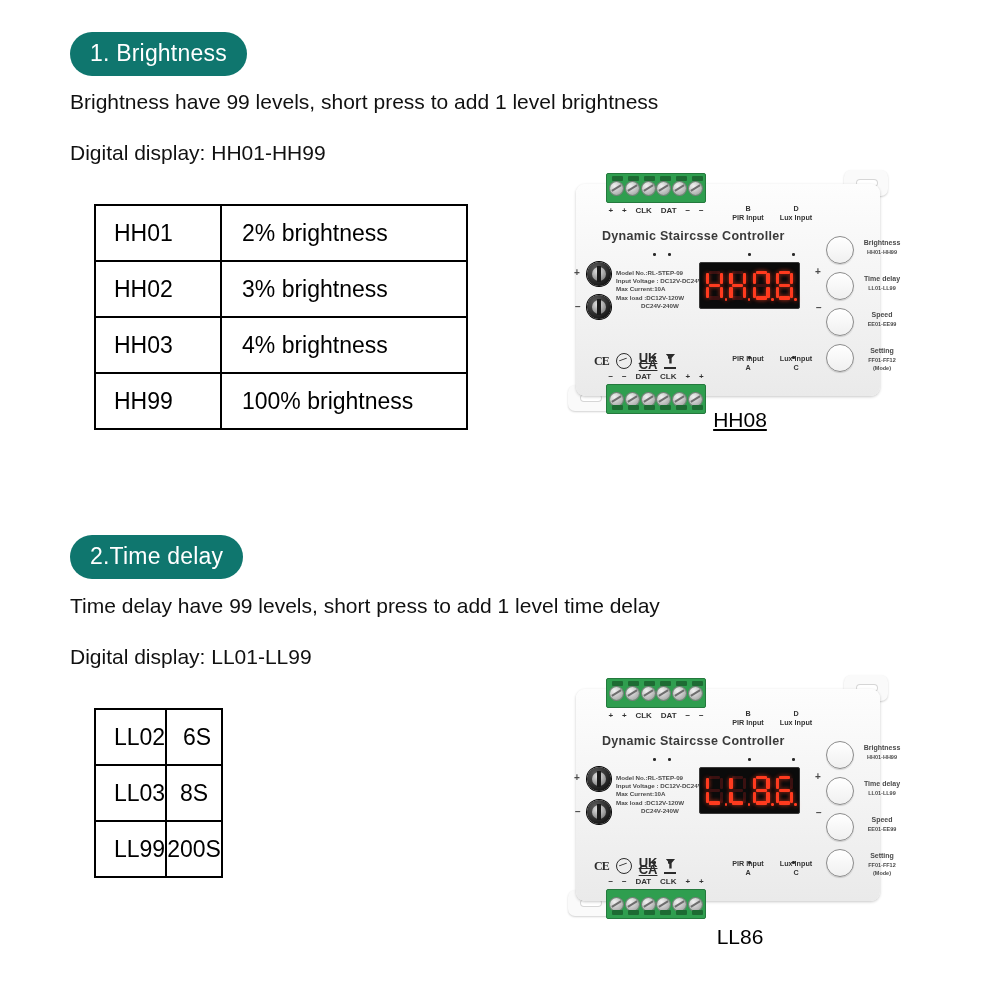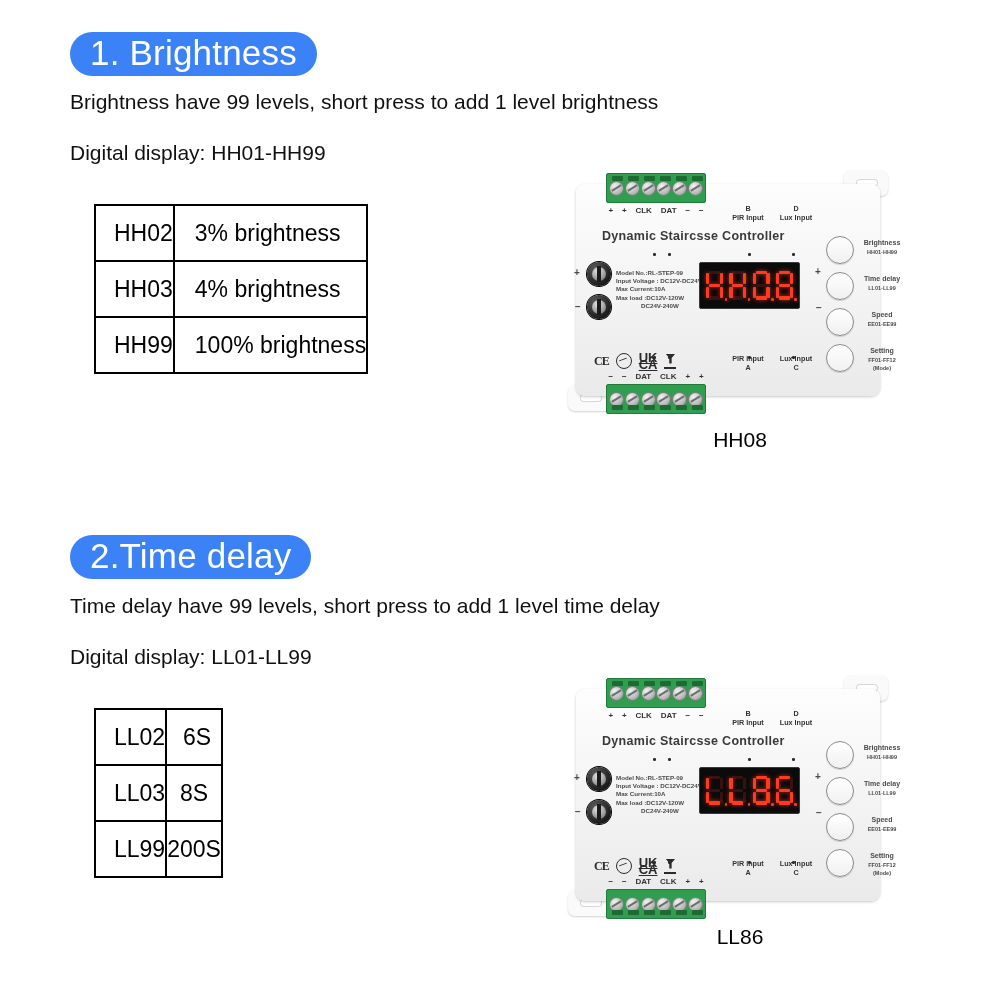--- a/index.html
+++ b/index.html
@@ -9,25 +9,25 @@
     font-family:"Liberation Sans", sans-serif;
     color:#000;
     overflow:hidden;
     position:relative;
   }
   .section{position:absolute;left:0;top:0;width:1000px;}
 
   
   .badge{
     display:inline-block;
-    background:#3b82f6;
+    background:#0f766e;
     color:#ffffff;
     border-radius:22px;
     padding:6px 20px 8px 20px;
-    font-size:35px;
+    font-size:23px;
     line-height:30px;
     letter-spacing:0.2px;
     white-space:nowrap;
   }
   .para{
     font-size:21px;
     line-height:24px;
     color:#111;
     white-space:nowrap;
   }
@@ -251,20 +251,24 @@
 
   <div style="position:absolute;left:70px;top:32px;">
     <span class="badge">1. Brightness</span>
   </div>
 
   <div class="para" style="position:absolute;left:70px;top:90px;">Brightness have 99 levels, short press to add 1 level brightness</div>
   <div class="para" style="position:absolute;left:70px;top:141px;">Digital display: HH01-HH99</div>
 
   <table class="spec" style="position:absolute;left:94px;top:204px;">
     <tbody>
+        <tr>
+      <td style="width:106px;">HH01</td>
+      <td class="c2" style="width:224px;">2% brightness</td>
+    </tr>
     <tr>
       <td>HH02</td>
       <td class="c2">3% brightness</td>
     </tr>
     <tr>
       <td>HH03</td>
       <td class="c2">4% brightness</td>
     </tr>
     <tr>
       <td>HH99</td>
@@ -401,21 +405,21 @@
       <div class="btnlabel" style="left:286px;top:149px;width:56px;">Speed<span class="sub">EE01-EE99</span></div>
       <div class="btn" style="left:258px;top:182px;"></div>
       <div class="btnlabel" style="left:286px;top:185px;width:56px;">Setting<span class="sub">FF01-FF12</span><span class="sub">(Mode)</span></div>
       <div class="certs">
         <span class="ce">CE</span>
         <span class="rohs"></span>
         <span class="ukca">UK<br>CA</span>
         <span class="wee"></span>
       </div>
     </div>
-  <div class="caption" style="position:absolute;left:660px;top:428px;width:160px;">HH08</div>
+  <div class="caption" style="position:absolute;left:660px;top:408px;width:160px;text-decoration:underline;">HH08</div>
 </div>
 
 <div class="section">
 
   <div style="position:absolute;left:70px;top:535px;">
     <span class="badge">2.Time delay</span>
   </div>
 
   <div class="para" style="position:absolute;left:70px;top:594px;">Time delay have 99 levels, short press to add 1 level time delay</div>
   <div class="para" style="position:absolute;left:70px;top:645px;">Digital display: LL01-LL99</div>

